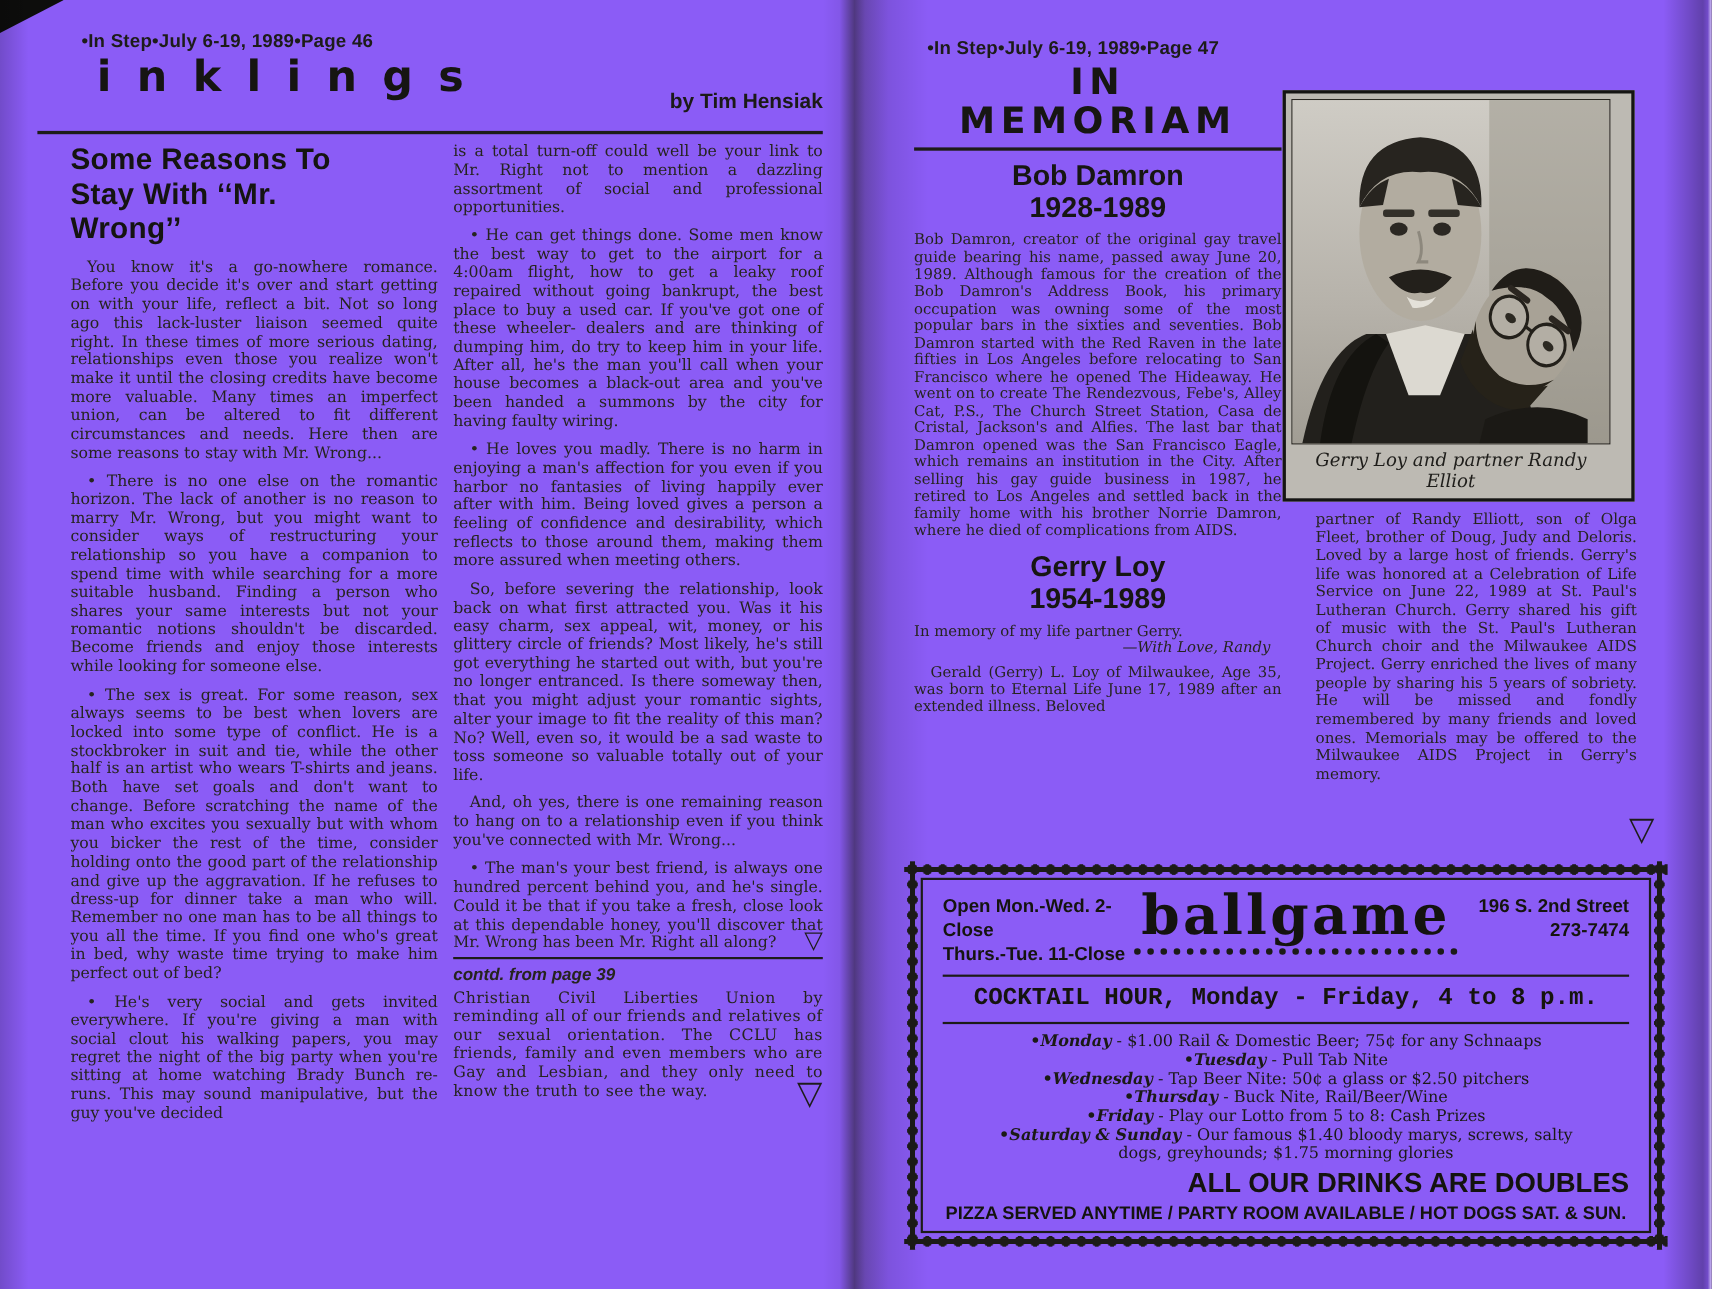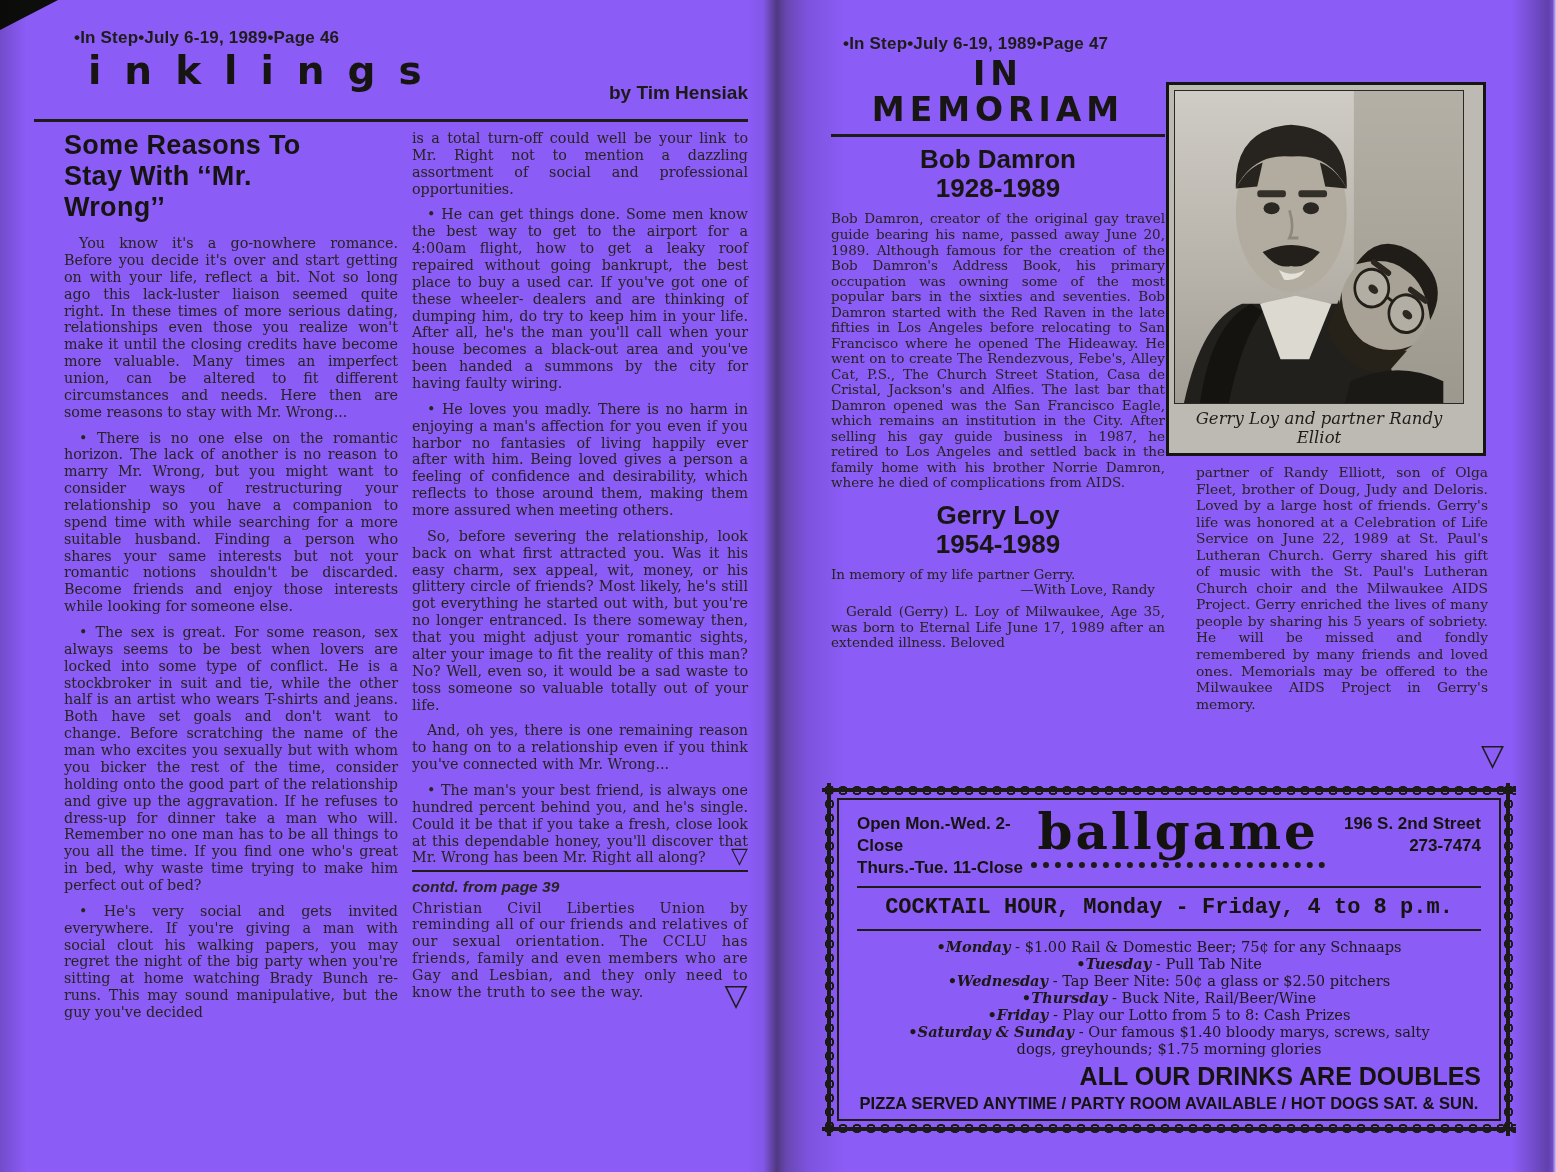--- a/index.html
+++ b/index.html
@@ -45,21 +45,21 @@
 
   
   .rp-col { position:absolute; left:831px; top:56px; width:334px; font-size:13.5px; line-height:1.15; }
   .memoriam { text-align:center; font-family:"DejaVu Sans", sans-serif; font-weight:800;
     font-size:33px; line-height:1.08; letter-spacing:5px; color:#171613; }
   .memoriam-rule { height:3px; margin:7px 0 8px; }
   .obit-head { text-align:center; font-family:"Liberation Sans", sans-serif; font-weight:bold;
     font-size:26px; line-height:1.12; color:#171613; margin:4px 0 8px; }
   .obit-body { margin:0 0 10px 0; text-align:justify; }
   .dedication { margin:2px 0 0 0; }
-  .signature  { margin:0 10px 6px 0; text-align:right; }
+  .signature  { margin:0 10px 6px 0; text-align:right;font-style:italic; }
 
   .photo-frame { position:absolute; left:1166px; top:57px; width:320px;
     border:3px solid #151513; background:#bdbab3; box-sizing:border-box; padding:5px 19px 0 5px;margin-top:25px; }
   .photo-frame svg { display:block; width:100%; height:314px; background:#b4b0a8; border:1px solid #2a2823; box-sizing:border-box; }
   .photo-caption { text-align:center; font-style:italic; font-size:16.5px; padding:5px 0 6px; color:#1e1d1a; }
   .rp-cont { position:absolute; left:1180px; top:448px; width:324px; font-size:13.8px; line-height:1.2; }
   .rp-cont p { margin:16px; text-align:justify; }
   .rp-cont .end-tri { margin-top:16px; }
 
   

